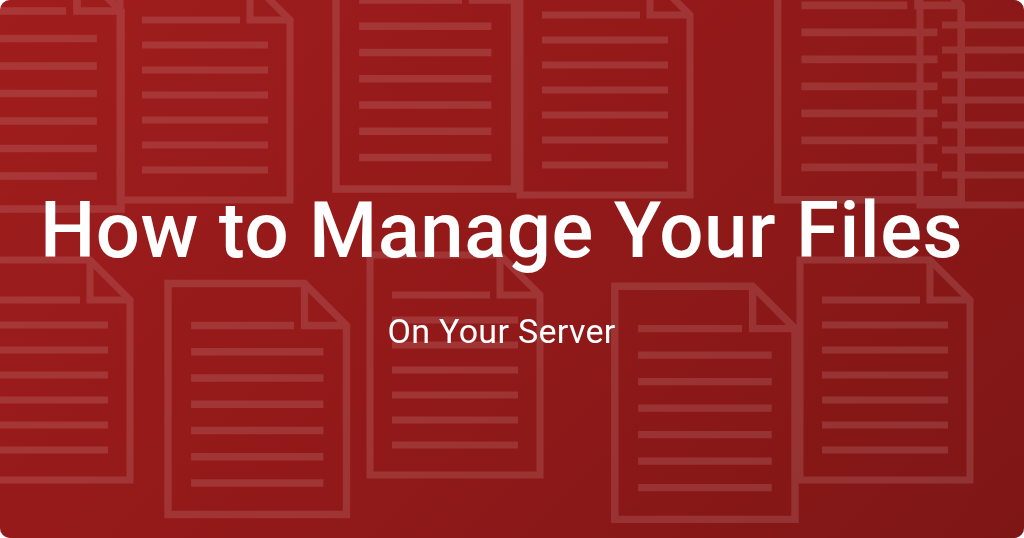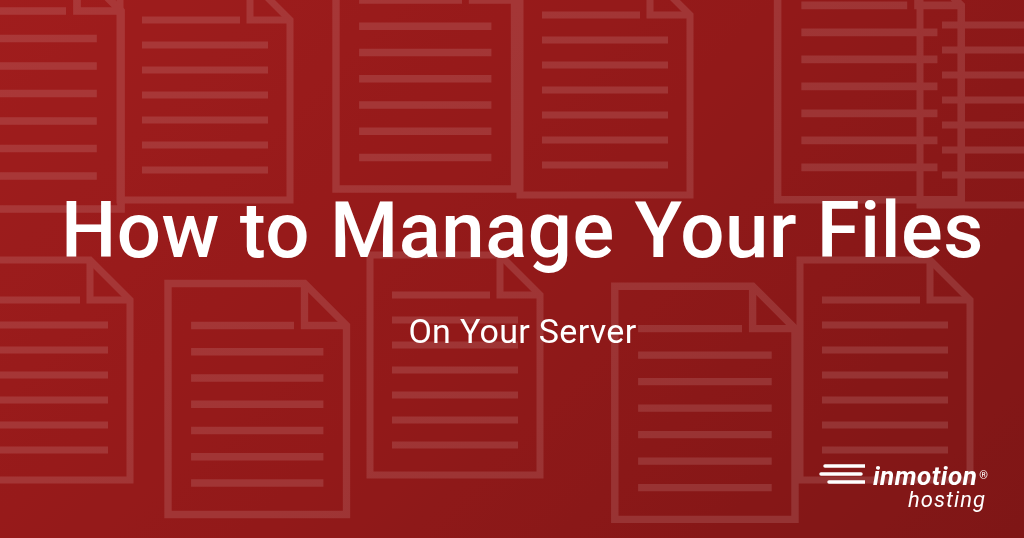--- a/index.html
+++ b/index.html
@@ -15,23 +15,24 @@
       font-family: -apple-system, BlinkMacSystemFont, "Segoe UI", Roboto, Helvetica, Arial, sans-serif;
     }
 
     .hero {
       position: relative;
       width: 100%;
       height: 100%;
       background: linear-gradient(135deg, #a01e1e 0%, #8b1818 50%, #6d1313 100%);
       display: flex;
       flex-direction: column;
-      align-items: flex-end;
+      align-items: flex-start;
       justify-content: center;
       overflow: hidden;
+      border-radius: 10px;
     }
 
     .bg-docs {
       position: absolute;
       inset: 0;
       opacity: 0.18;
       pointer-events: none;
     }
 
     .hero-overlay {
@@ -139,29 +140,14 @@
     <use href="#doc" x="800" y="260"></use>
   </svg>
 
   <div class="hero-overlay"></div>
 
   <div class="content">
     <h1 class="title">How to Manage Your Files</h1>
     <p class="subtitle">On Your Server</p>
   </div>
 
-  <div class="logo">
-    <div class="logo-top">
-      <span class="logo-stripes">
-        <svg width="46" height="22" viewBox="0 0 46 22">
-          <path d="M6 3 L46 3" stroke="#ffffff" stroke-width="3.5" stroke-linecap="round"></path>
-          <path d="M2 11 L42 11" stroke="#ffffff" stroke-width="3.5" stroke-linecap="round"></path>
-          <path d="M10 19 L46 19" stroke="#ffffff" stroke-width="3.5" stroke-linecap="round"></path>
-        </svg>
-      </span>
-      <span>
-        <span class="logo-brand">inmotion</span><span class="logo-trademark">®</span>
-      </span>
-    </div>
-    <div class="logo-sub">hosting</div>
-  </div>
 
 </div>
 
 </body></html>

